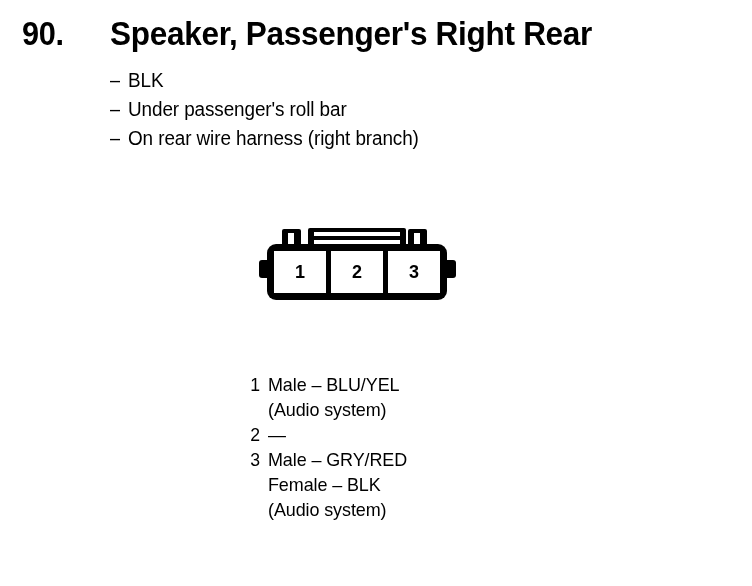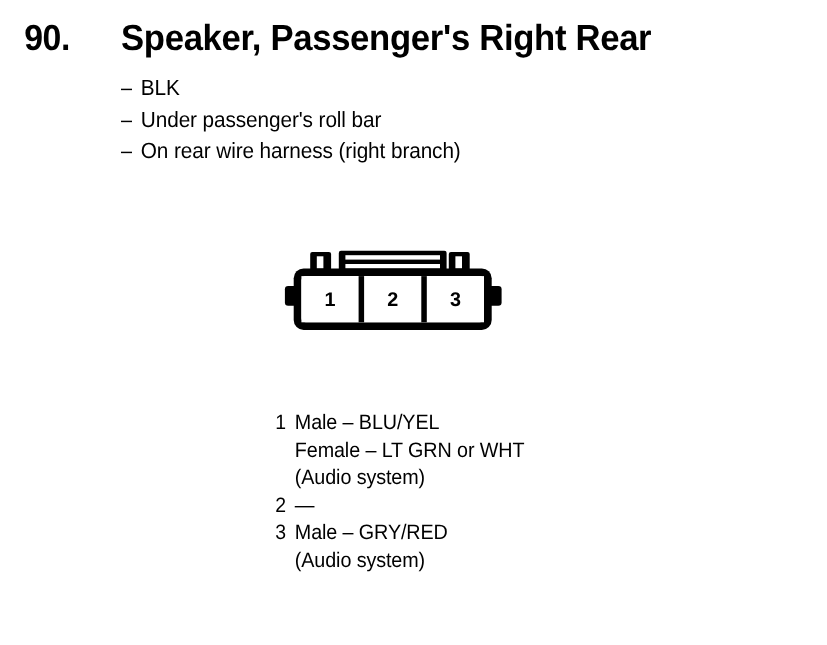--- a/index.html
+++ b/index.html
@@ -267,37 +267,37 @@
 </div>
 
 <div class="pinlist">
 
   <div class="pin-group">
     <div class="pin-line">
       <span class="pin-num">1</span>
       <span class="pin-text">Male – BLU/YEL</span>
     </div>
     <div class="pin-line">
-      <span class="pin-text">Female – LT GRN or WHT</span>
-    </div>
-    <div class="pin-line">
       <span class="pin-text">(Audio system)</span>
     </div>
   </div>
 
   <div class="pin-group">
     <div class="pin-line">
       <span class="pin-num">2</span>
       <span class="pin-text">—</span>
     </div>
   </div>
 
   <div class="pin-group">
     <div class="pin-line">
       <span class="pin-num">3</span>
       <span class="pin-text">Male – GRY/RED</span>
     </div>
     <div class="pin-line">
+      <span class="pin-text">Female – BLK</span>
+    </div>
+    <div class="pin-line">
       <span class="pin-text">(Audio system)</span>
     </div>
   </div>
 
 </div>
 
 </body></html>

